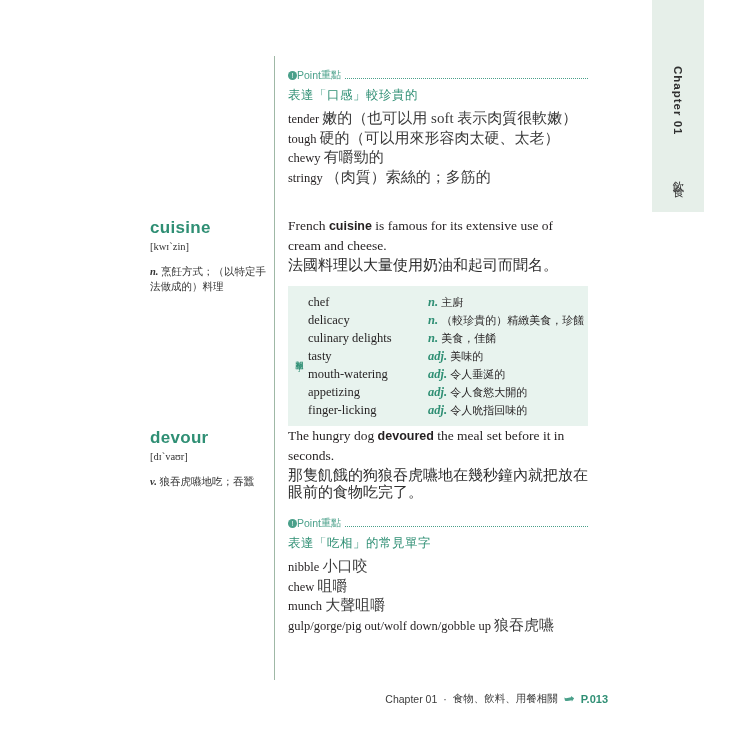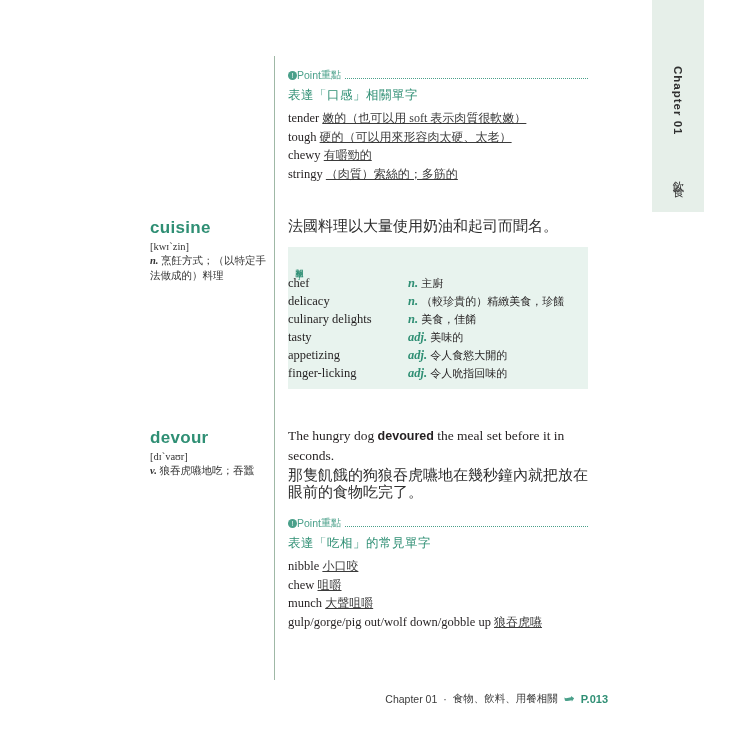--- a/index.html
+++ b/index.html
@@ -110,41 +110,40 @@
     color: #2f8f74;
     letter-spacing: 0.5px;
   }
   .point-list {
     margin-top: 5px;
     font-size: 12.5px;
     line-height: 18.5px;
   }
   .point-list .en { font-family: "Liberation Serif", serif; }
   .point-list .zh {
-    font-size: 12px;
+    font-size: 15px;
     color: #3b3b3b;
-    text-decoration: underline;
   }
 
   
   .headword {
     font-family: "Liberation Sans", sans-serif;
     font-weight: bold;
     font-size: 17px;
     color: #2f8f74;
     letter-spacing: 0.3px;
   }
   .phonetic {
     margin-top: 3px;
     font-family: "Liberation Serif", serif;
     font-size: 10.5px;
     color: #333;
   }
   .pos-def {
-    margin-top: 1px;
+    margin-top: 12px;
     font-size: 10.5px;
     line-height: 15px;
     color: #333;
   }
   .pos-def b {
     font-family: "Liberation Serif", serif;
     font-style: italic;
     font-weight: bold;
   }
 
@@ -165,21 +164,20 @@
     color: #2d2d2d;
   }
 
   
   .rel-wrap {
     position: relative;
     margin-top: 12px;
     background: #e8f3ee;
     display: flex;
     padding: 7px 0 7px 0;
-    flex-direction: column;
   }
   .rel-side {
     width: 20px;
     flex: 0 0 20px;
     display: flex;
     align-items: center;
     justify-content: center;
   }
   .rel-side span {
     writing-mode: vertical-rl;
@@ -248,21 +246,21 @@
 
   <div class="vrule"></div>
 
   <div class="right-col" style="top:68px;">
     <div class="point-head">
       <span class="point-bullet">!</span>
       <span>Point</span>
       <span class="zh">重點</span>
       <span class="dotline"></span>
     </div>
-    <div class="point-title">表達「口感」相關單字</div>
+    <div class="point-title">表達「口感」較珍貴的</div>
     <div class="point-list">
       <div>
         <span class="en">tender</span>
         <span class="zh">嫩的（也可以用 soft 表示肉質很軟嫩）</span>
       </div>
       <div>
         <span class="en">tough</span>
         <span class="zh">硬的（可以用來形容肉太硬、太老）</span>
       </div>
       <div>
@@ -279,20 +277,23 @@
   <div class="left-col" style="top:218px;">
     <div class="headword">cuisine</div>
     <div class="phonetic">[kwɪˋzin]</div>
     <div class="pos-def">
       <b>n.</b>
       <span>烹飪方式；（以特定手法做成的）料理</span>
     </div>
   </div>
 
   <div class="right-col" style="top:216px;">
+    <div class="sentence">
+      <span>French </span><span class="kw">cuisine</span><span> is famous for its extensive use of cream and cheese.</span>
+    </div>
     <div class="trans">法國料理以大量使用奶油和起司而聞名。</div>
 
     <div class="rel-wrap">
       <div class="rel-side">
         <span>相關單字</span>
       </div>
       <table class="rel-table">
         <tbody>
             <tr>
           <td class="term">chef</td>
@@ -313,20 +314,27 @@
           <td class="mean">
             <span class="pos">n.</span>
             <span class="zh">美食，佳餚</span>
           </td>
         </tr>
         <tr>
           <td class="term">tasty</td>
           <td class="mean">
             <span class="pos">adj.</span>
             <span class="zh">美味的</span>
+          </td>
+        </tr>
+        <tr>
+          <td class="term">mouth-watering</td>
+          <td class="mean">
+            <span class="pos">adj.</span>
+            <span class="zh">令人垂涎的</span>
           </td>
         </tr>
         <tr>
           <td class="term">appetizing</td>
           <td class="mean">
             <span class="pos">adj.</span>
             <span class="zh">令人食慾大開的</span>
           </td>
         </tr>
         <tr>

